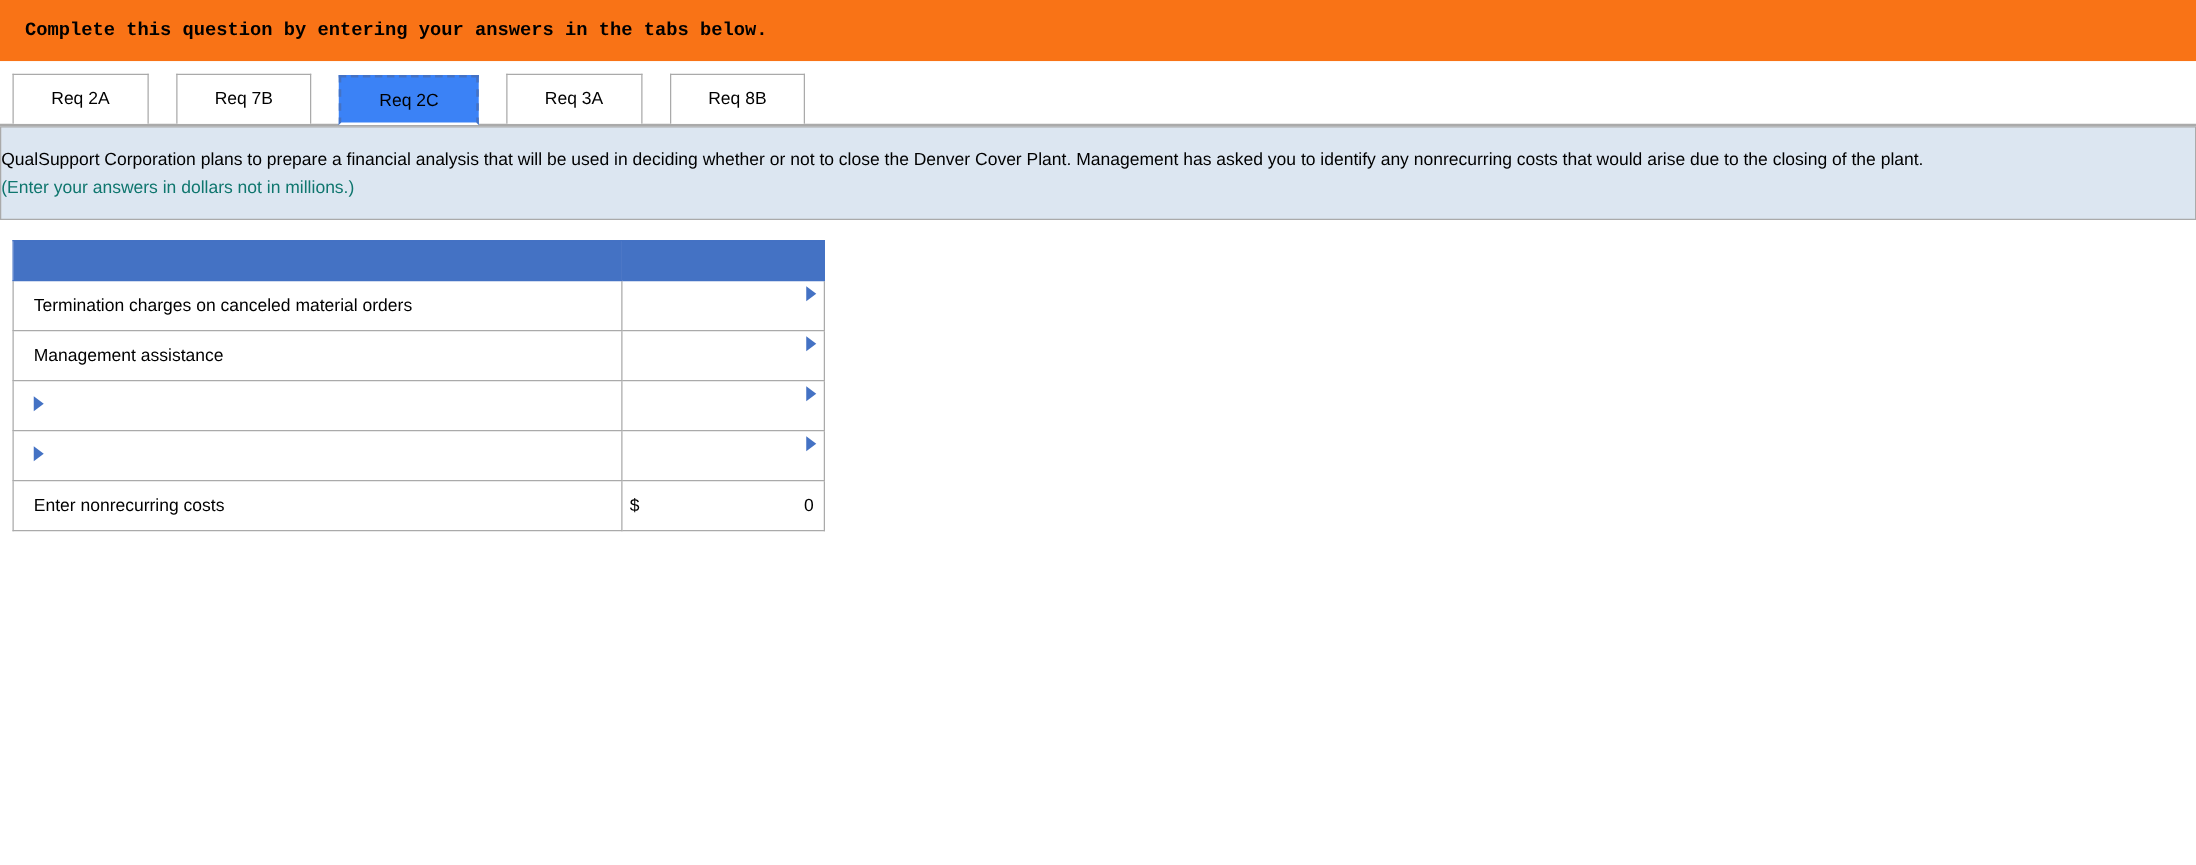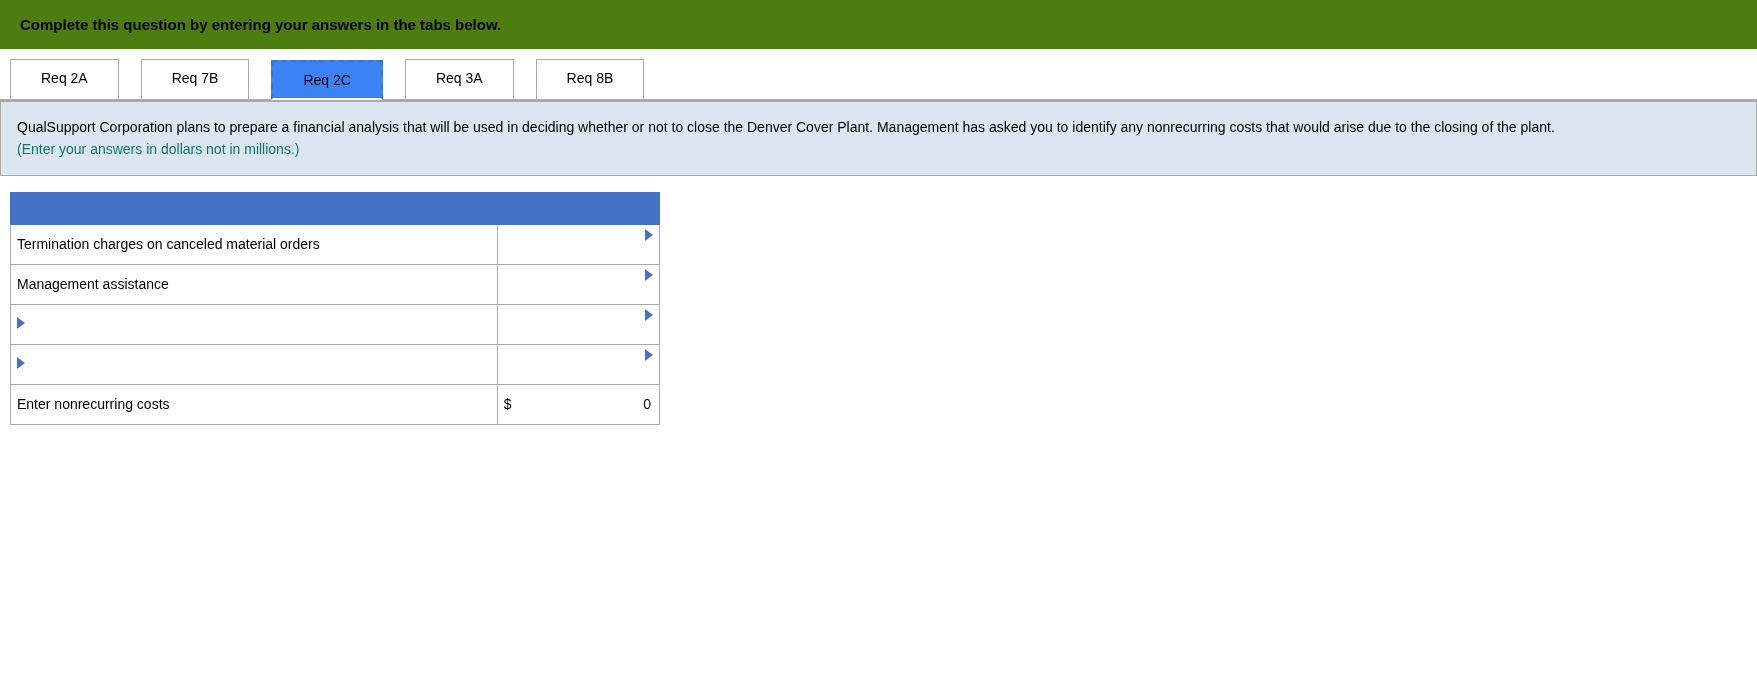--- a/index.html
+++ b/index.html
@@ -9,24 +9,25 @@
     }
 
     body {
       font-family: Arial, sans-serif;
       font-size: 14px;
       background: #fff;
       color: #000;
     }
 
     .header-bar {
-      background: #4d7c0f;
+      background: #f97316;
       padding: 16px 20px;
       font-weight: bold;
       font-size: 15px;
+      font-family: Liberation Mono, monospace;
     }
 
     .tabs-container {
       display: flex;
       border-bottom: 2px solid #aaa;
       margin: 0;
       padding: 10px 10px 0 10px;
       background: #fff;
       gap: 20px;
     }
@@ -46,21 +47,21 @@
       border: 2px dashed #4472c4;
       border-bottom: 2px solid #fff;
       background: #3b82f6;
       position: relative;
       bottom: -1px;
     }
 
     .description-box {
       background: #dce6f1;
       border: 1px solid #aaa;
-      padding: 14px 16px;
+      padding: 14px 0;
       margin: 0;
       line-height: 1.6;
       font-size: 14px;
     }
 
     .description-box .note {
       color: #0f766e;
     }
 
     .table-container {
@@ -91,21 +92,21 @@
 
     .data-table td {
       border: 1px solid #aaa;
       height: 40px;
       padding: 2px 6px;
       vertical-align: middle;
       background: #fff;
     }
 
     .data-table td.label-cell {
-      padding-left: 6px;
+      padding-left: 16px;
     }
 
     .data-table td.value-cell {
       text-align: right;
       padding-right: 6px;
     }
 
     .data-table td input {
       width: 100%;
       border: none;

